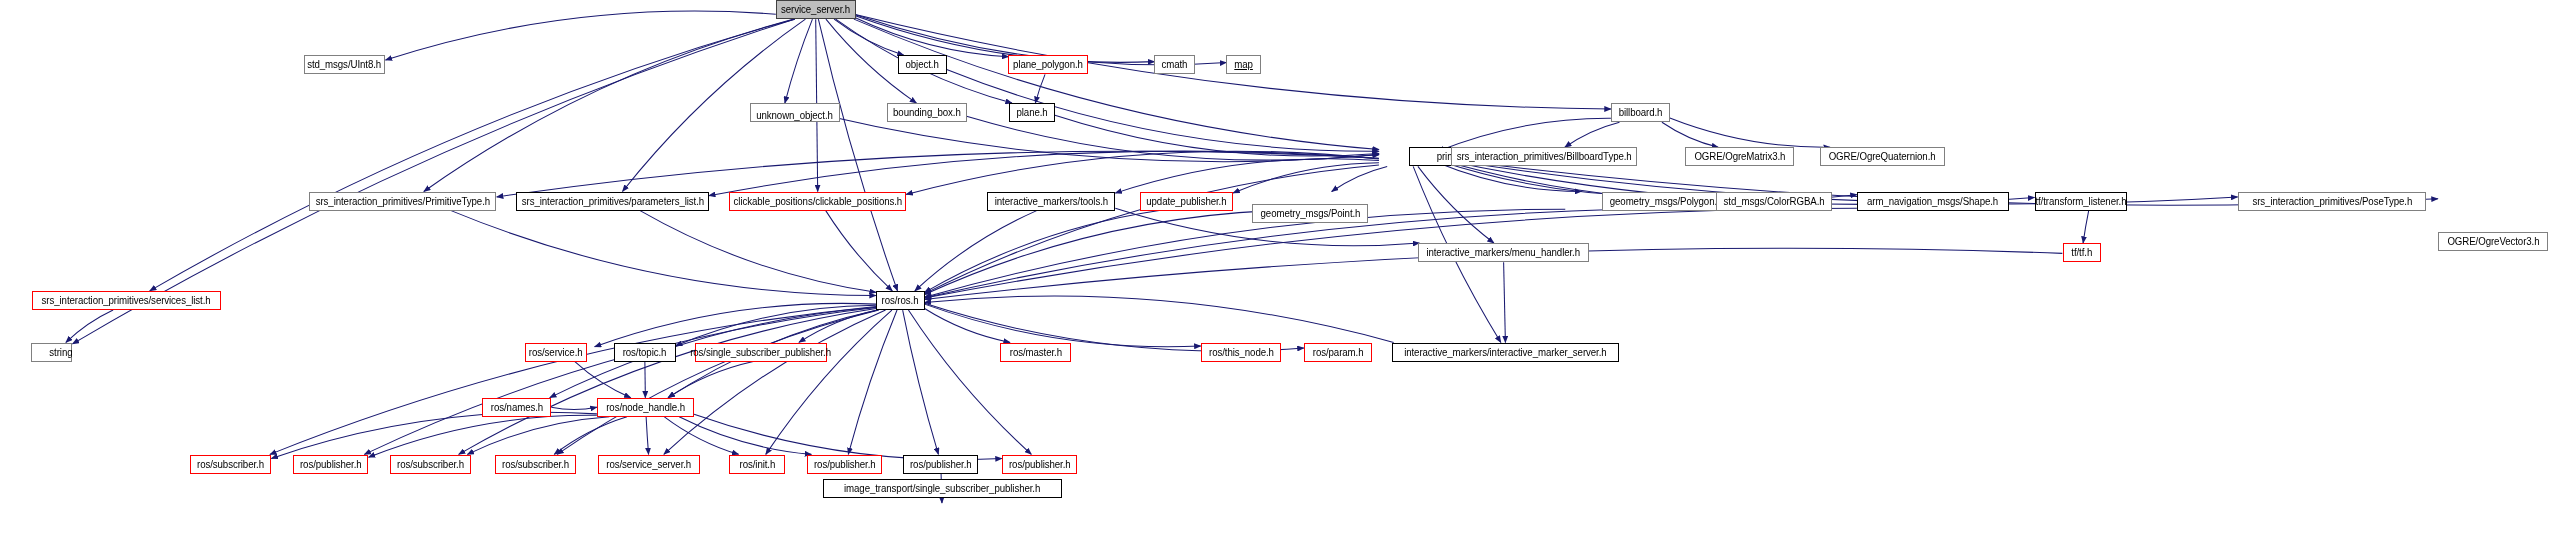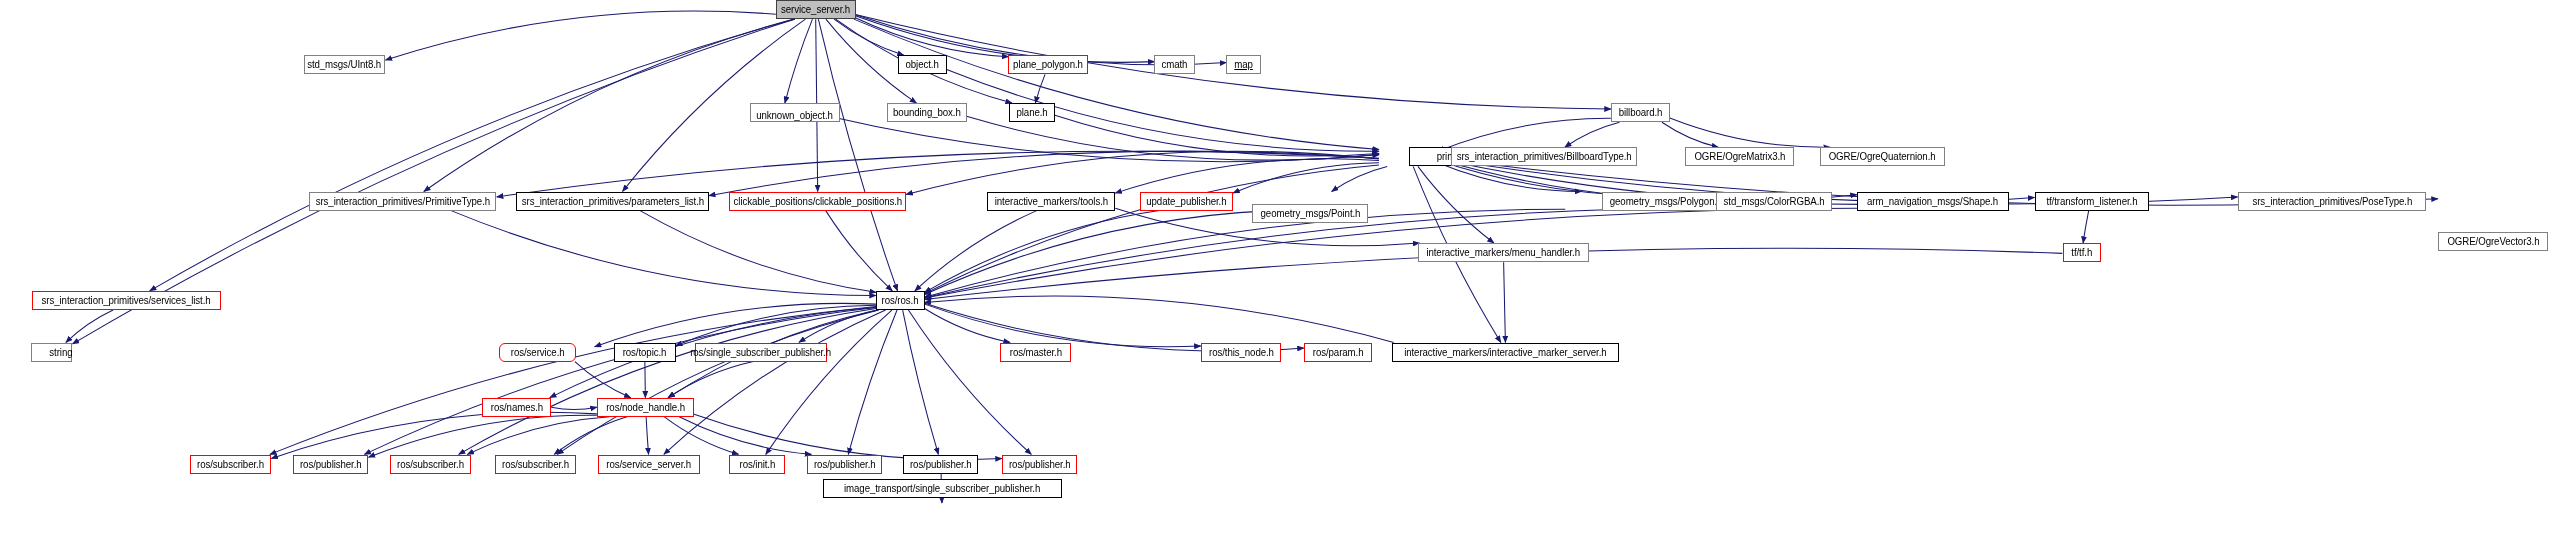--- a/index.html
+++ b/index.html
@@ -219,21 +219,21 @@
       </div>
       <div class="node" style="left: 1565px; top: 192px; width: 128px; margin-left: 37px;">
         <span class="label">geometry_msgs/Polygon.h</span>
       </div>
       <div class="node" style="left: 1716px; top: 192px; width: 116px;">
         <span class="label">std_msgs/ColorRGBA.h</span>
       </div>
       <div class="node black" style="left: 1857px; top: 192px; width: 152px;">
         <span class="label">arm_navigation_msgs/Shape.h</span>
       </div>
-      <div class="node black" style="left: 2035px; top: 192px; width: 114px;">
+      <div class="node black" style="left: 2035px; top: 192px; width: 92px;">
         <span class="label">tf/transform_listener.h</span>
       </div>
       <div class="node" style="left: 2238px; top: 192px; width: 188px;">
         <span class="label">srs_interaction_primitives/PoseType.h</span>
       </div>
       <div class="node" style="left: 2438px; top: 192px; width: 110px; margin-top: 40px;">
         <span class="label">OGRE/OgreVector3.h</span>
       </div>
       <div class="node red" style="left: 32px; top: 291px; width: 189px;">
         <span class="label">srs_interaction_primitives/services_list.h</span>
@@ -243,21 +243,21 @@
       </div>
       <div class="node" style="left: 1418px; top: 243px; width: 171px;">
         <span class="label">interactive_markers/menu_handler.h</span>
       </div>
       <div class="node red" style="left: 2063px; top: 243px; width: 38px;">
         <span class="label">tf/tf.h</span>
       </div>
       <div class="node" style="left: 31px; top: 343px; width: 41px; padding-left: 24px;">
         <span class="label">string</span>
       </div>
-      <div class="node red" style="left: 499px; top: 343px; width: 77px; border-radius: 6px;">
+      <div class="node red" style="left: 525px; top: 343px; width: 62px;">
         <span class="label">ros/service.h</span>
       </div>
       <div class="node black" style="left: 614px; top: 343px; width: 62px;">
         <span class="label">ros/topic.h</span>
       </div>
       <div class="node red" style="left: 695px; top: 343px; width: 132px;">
         <span class="label">ros/single_subscriber_publisher.h</span>
       </div>
       <div class="node red" style="left: 1000px; top: 343px; width: 71px;">
         <span class="label">ros/master.h</span>

